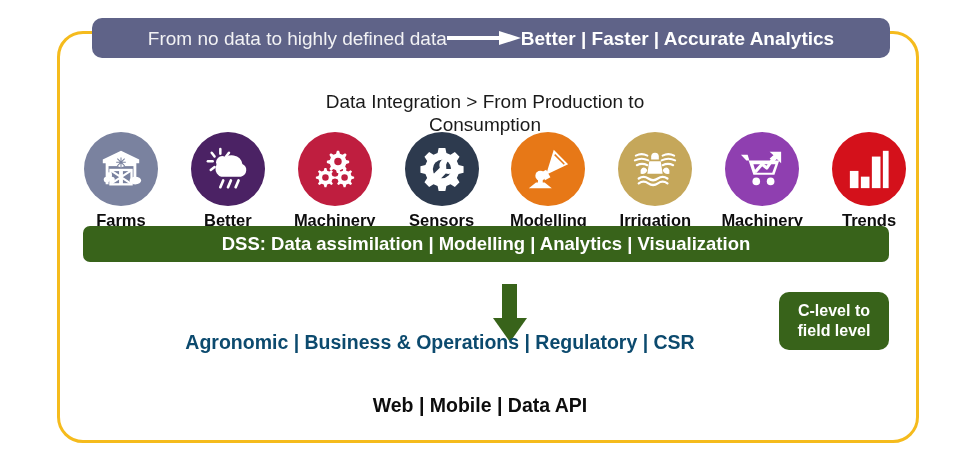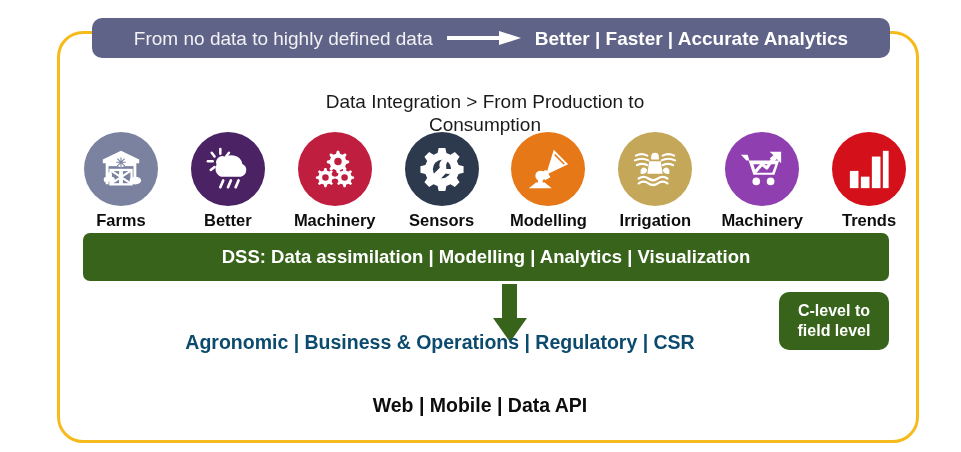--- a/index.html
+++ b/index.html
@@ -36,21 +36,20 @@
     position: absolute;
     left: 92px;
     top: 18px;
     width: 798px;
     height: 40px;
     background: #5f6388;
     border-radius: 10px;
     display: flex;
     align-items: center;
     justify-content: center;
-    gap: 14px;
     box-sizing: border-box;
     padding: 0 18px;
   }
   .header-left {
     color: #f2f2f4;
     font-size: 19px;
     line-height: 1;
     white-space: nowrap;
   }
   .header-right {
@@ -112,23 +111,23 @@
     font-weight: bold;
     color: #0d0d0d;
     white-space: nowrap;
     line-height: 1;
   }
 
   
   .dss-bar {
     position: absolute;
     left: 83px;
-    top: 233px;
+    top: 226px;
     width: 806px;
-    height: 48px;
+    height: 36px;
     background: #38631a;
     border-radius: 7px;
     display: flex;
     align-items: center;
     justify-content: center;
   }
   .dss-text {
     color: #ffffff;
     font-size: 18.5px;
     font-weight: bold;

